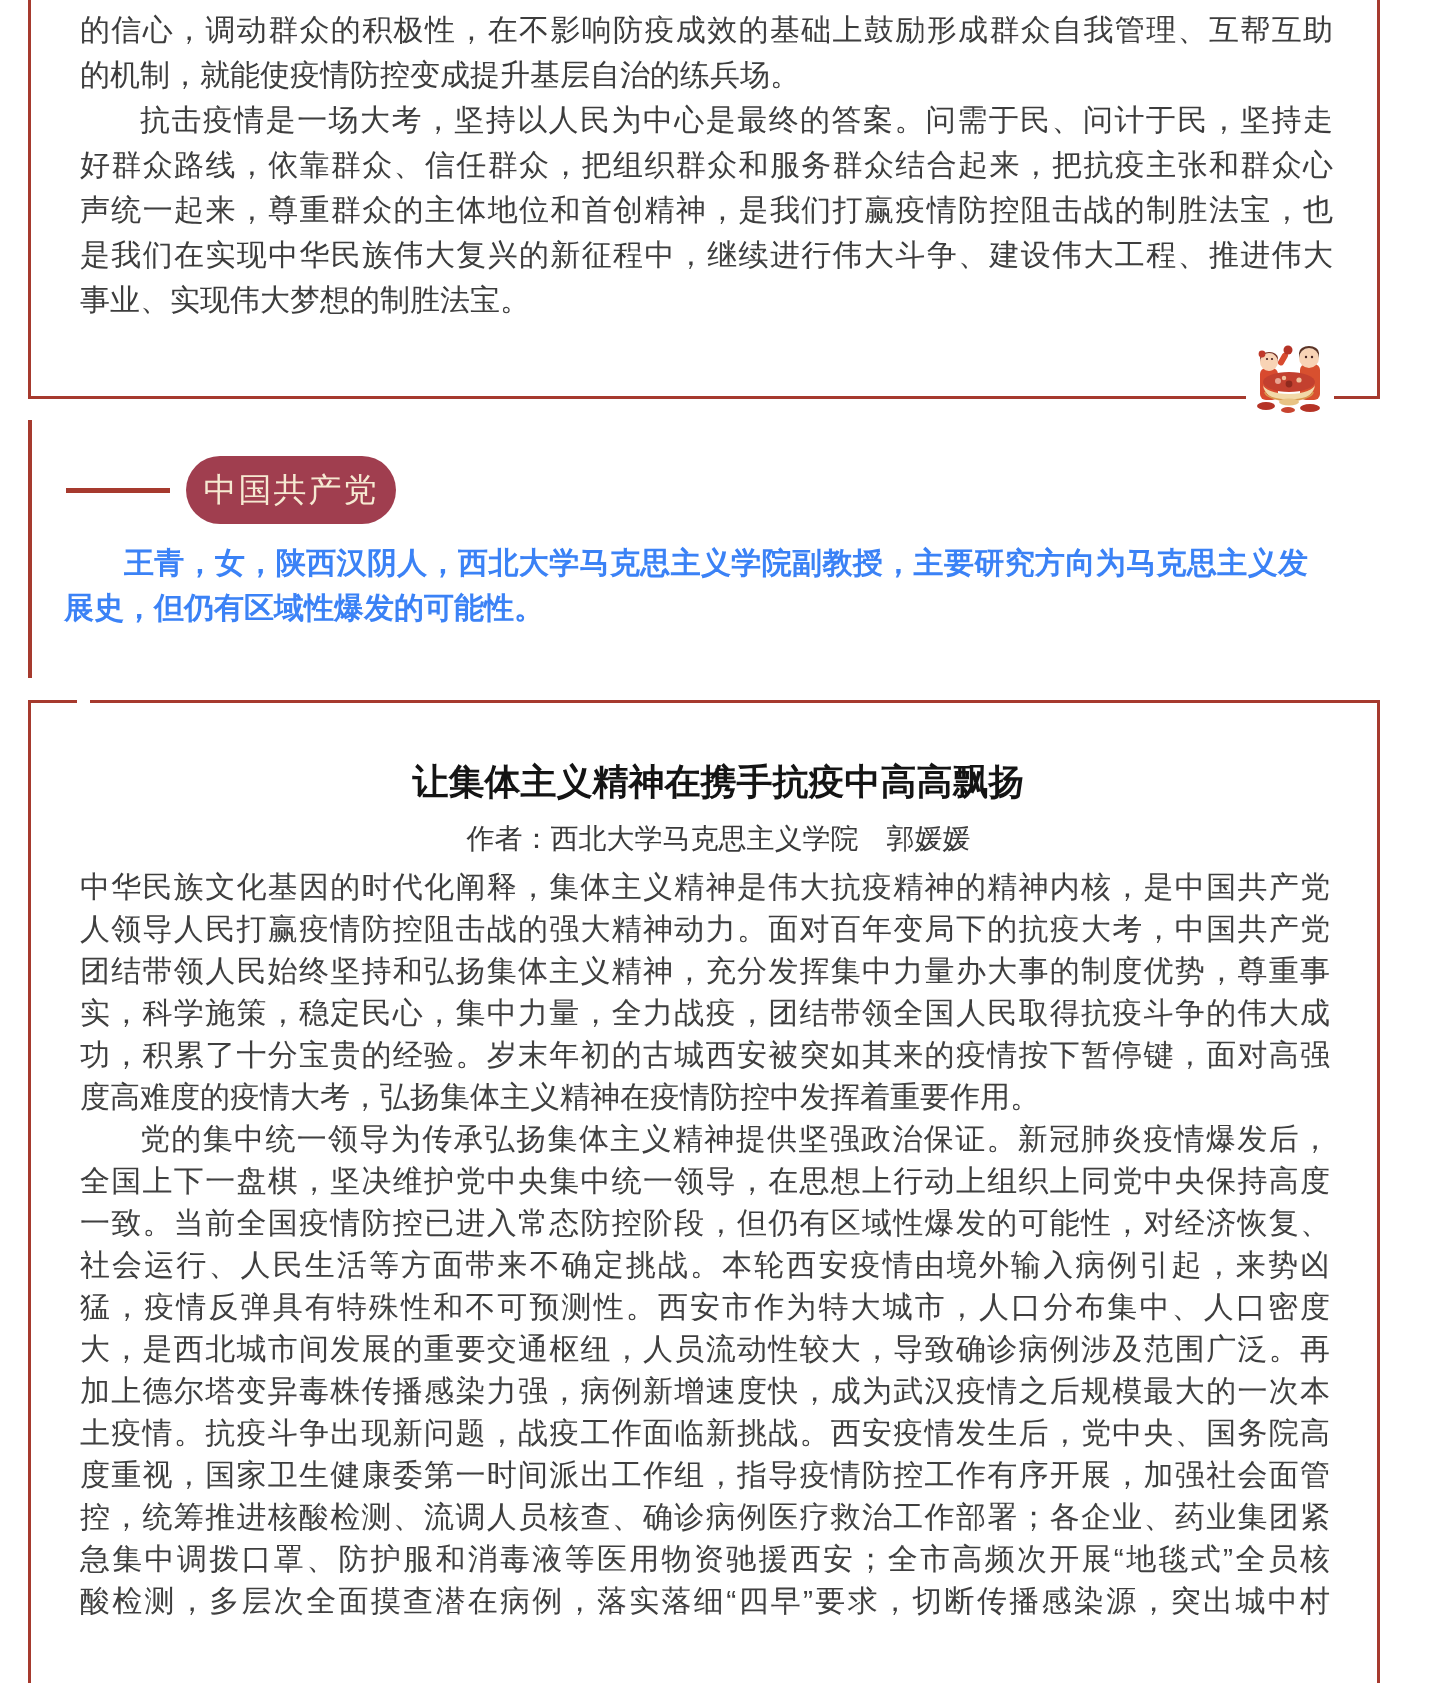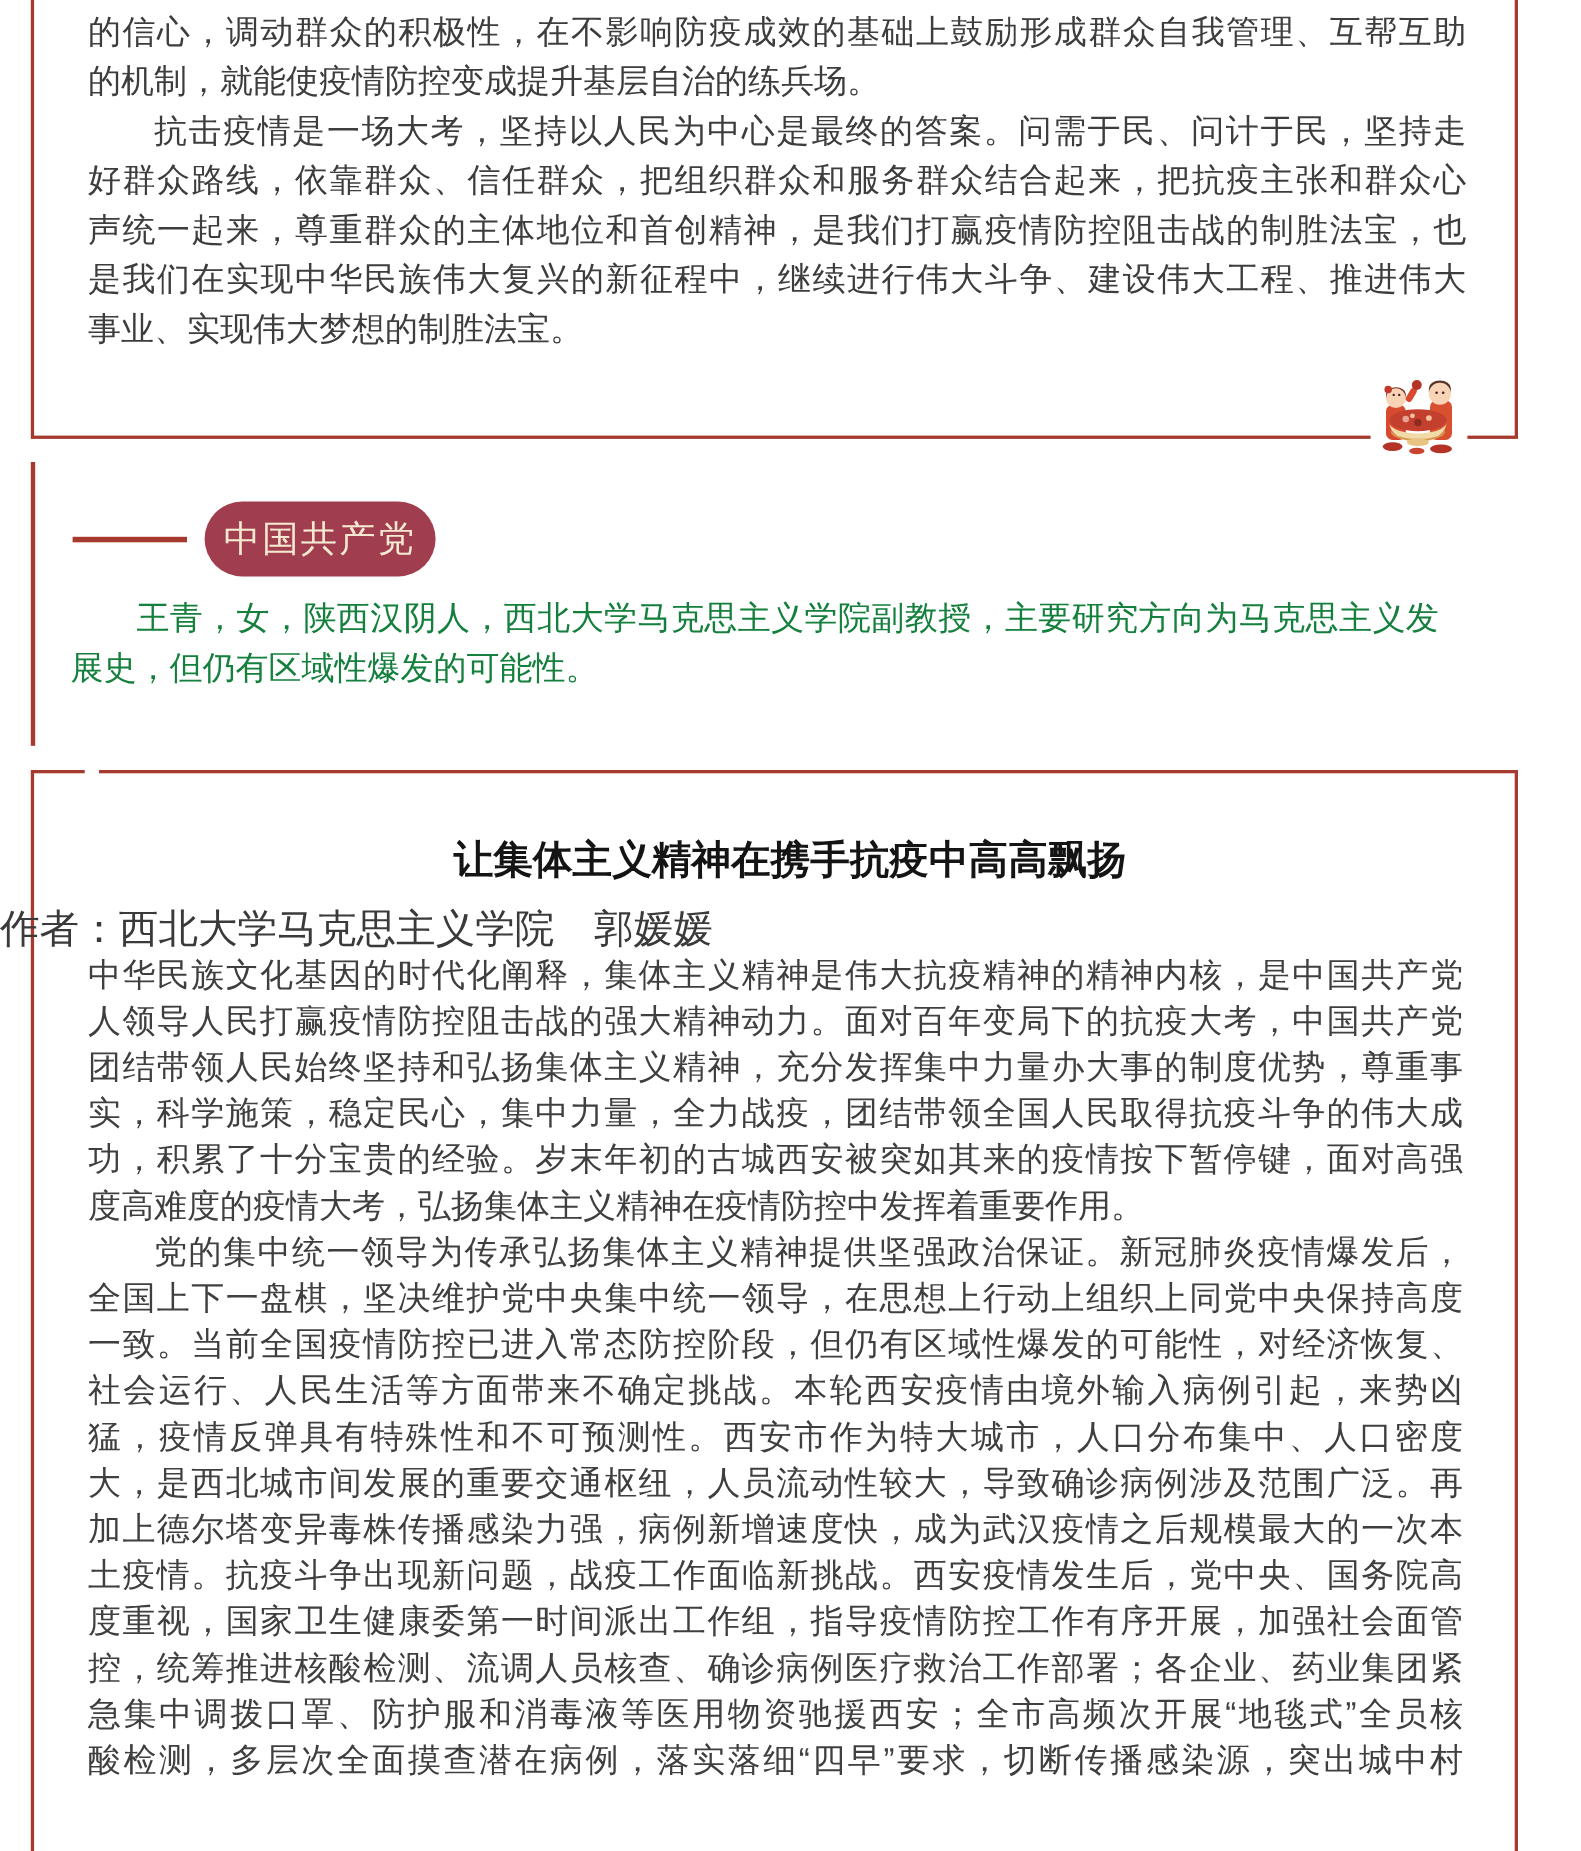--- a/index.html
+++ b/index.html
@@ -44,41 +44,41 @@
     background:#a63a2e;
   }
   .badge{
     position:absolute;left:186px;top:456px;width:210px;height:68px;
     background:#a03e4f;border-radius:34px;
     display:flex;align-items:center;justify-content:center;
     color:#f6e9d2;font-size:33px;letter-spacing:2px;
   }
   .bio{
     position:absolute;left:64px;top:540px;width:1244px;
-    font-size:30px;line-height:45px;color:#15803d;
+    font-size:30px;line-height:45px;color:#3b82f6;font-weight:bold;
   }
   
   .box3{
     position:absolute;left:28px;top:700px;
     width:1346px;height:1020px;
     border:3px solid #a63a2e;
   }
   .box3-gapmask{
     position:absolute;left:77px;top:698px;width:13px;height:8px;
     background:#ffffff;z-index:3;
   }
   .a-title{
     position:absolute;left:0;right:0;top:758px;
     text-align:center;
     font-family:"Liberation Serif", serif;font-weight:700;
     font-size:36px;color:#141414;
   }
   .a-byline{
     position:absolute;left:0;right:0;top:820px;
-    font-size:36px;color:#3a3a3a;
+    text-align:center;font-size:28px;color:#3a3a3a;
   }
   .a-body{
     position:absolute;left:80px;top:866px;width:1250px;
     font-size:30px;line-height:42px;color:#3f3f3f;
   }
 </style>
 </head>
 <body>
 
 <div class="page">

